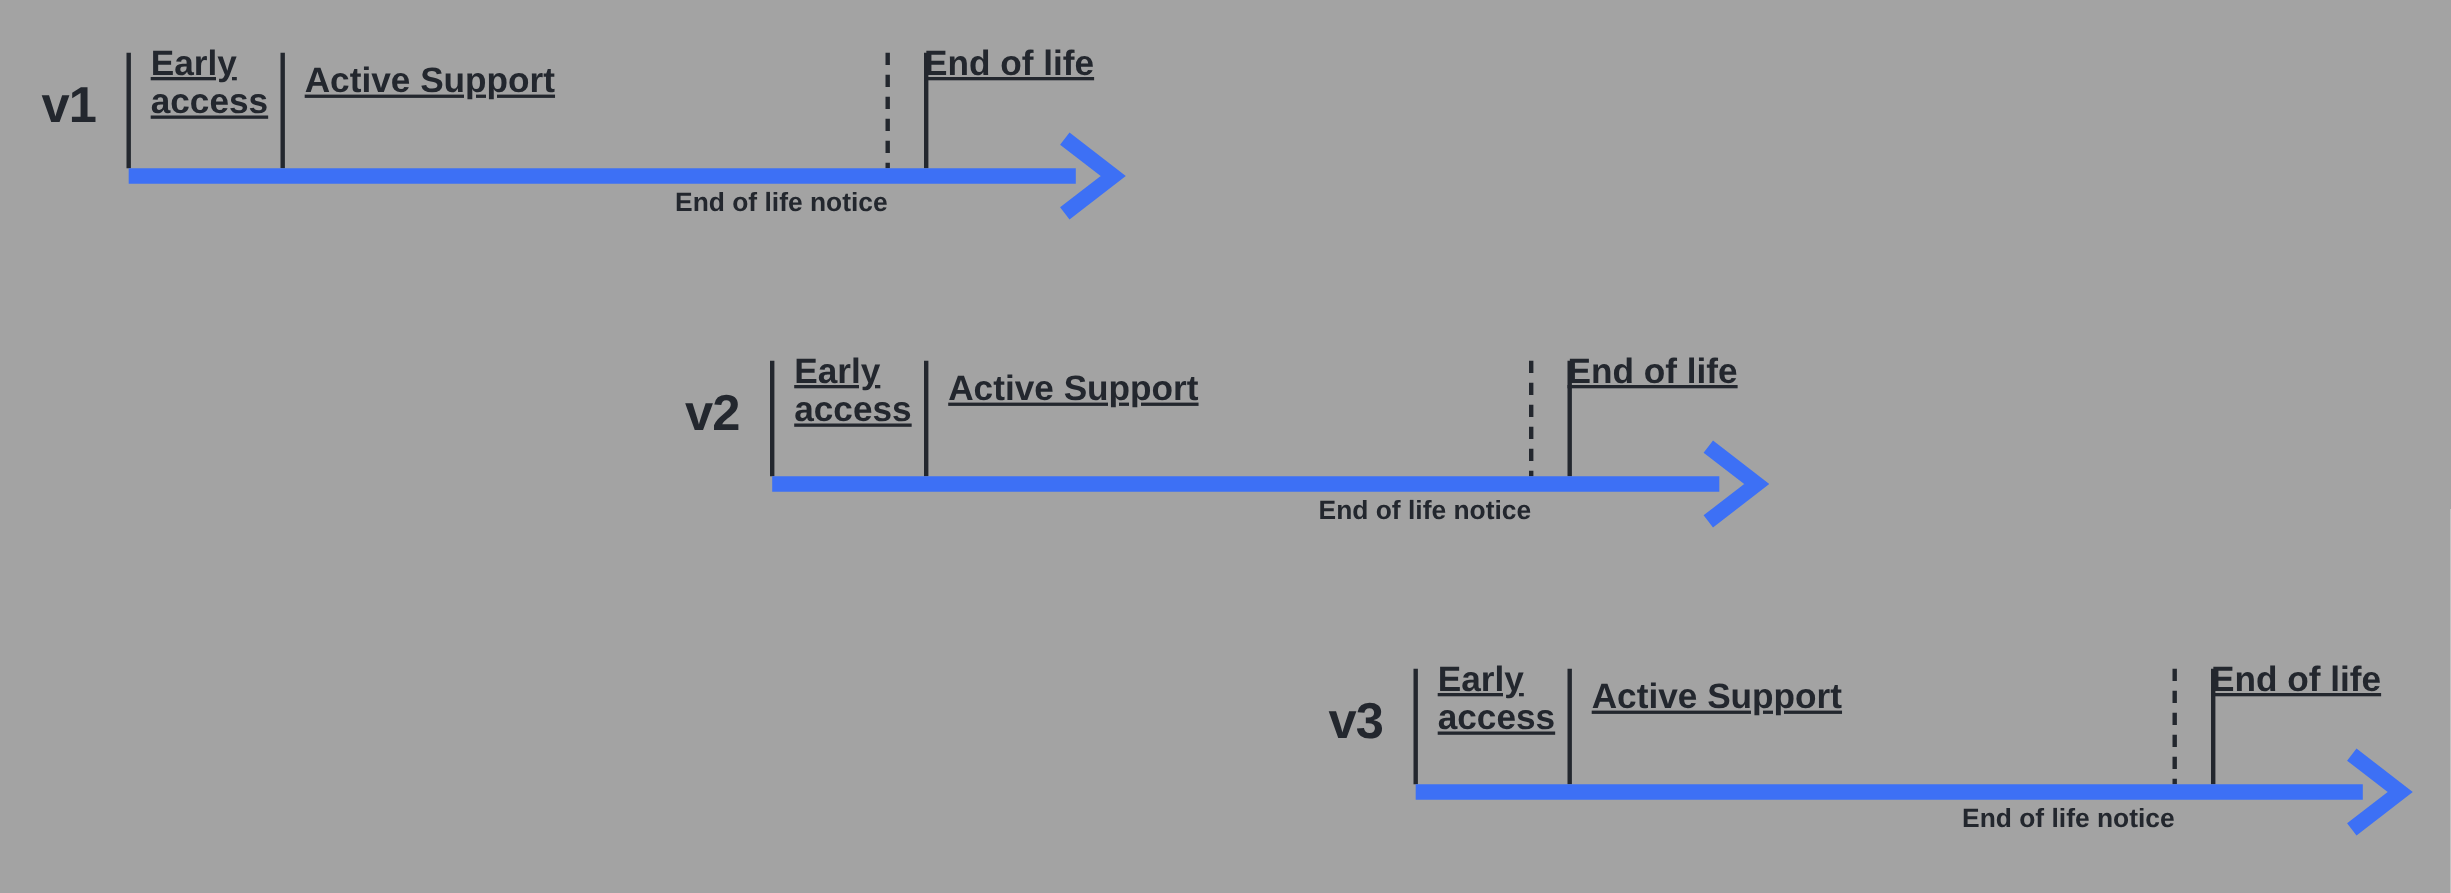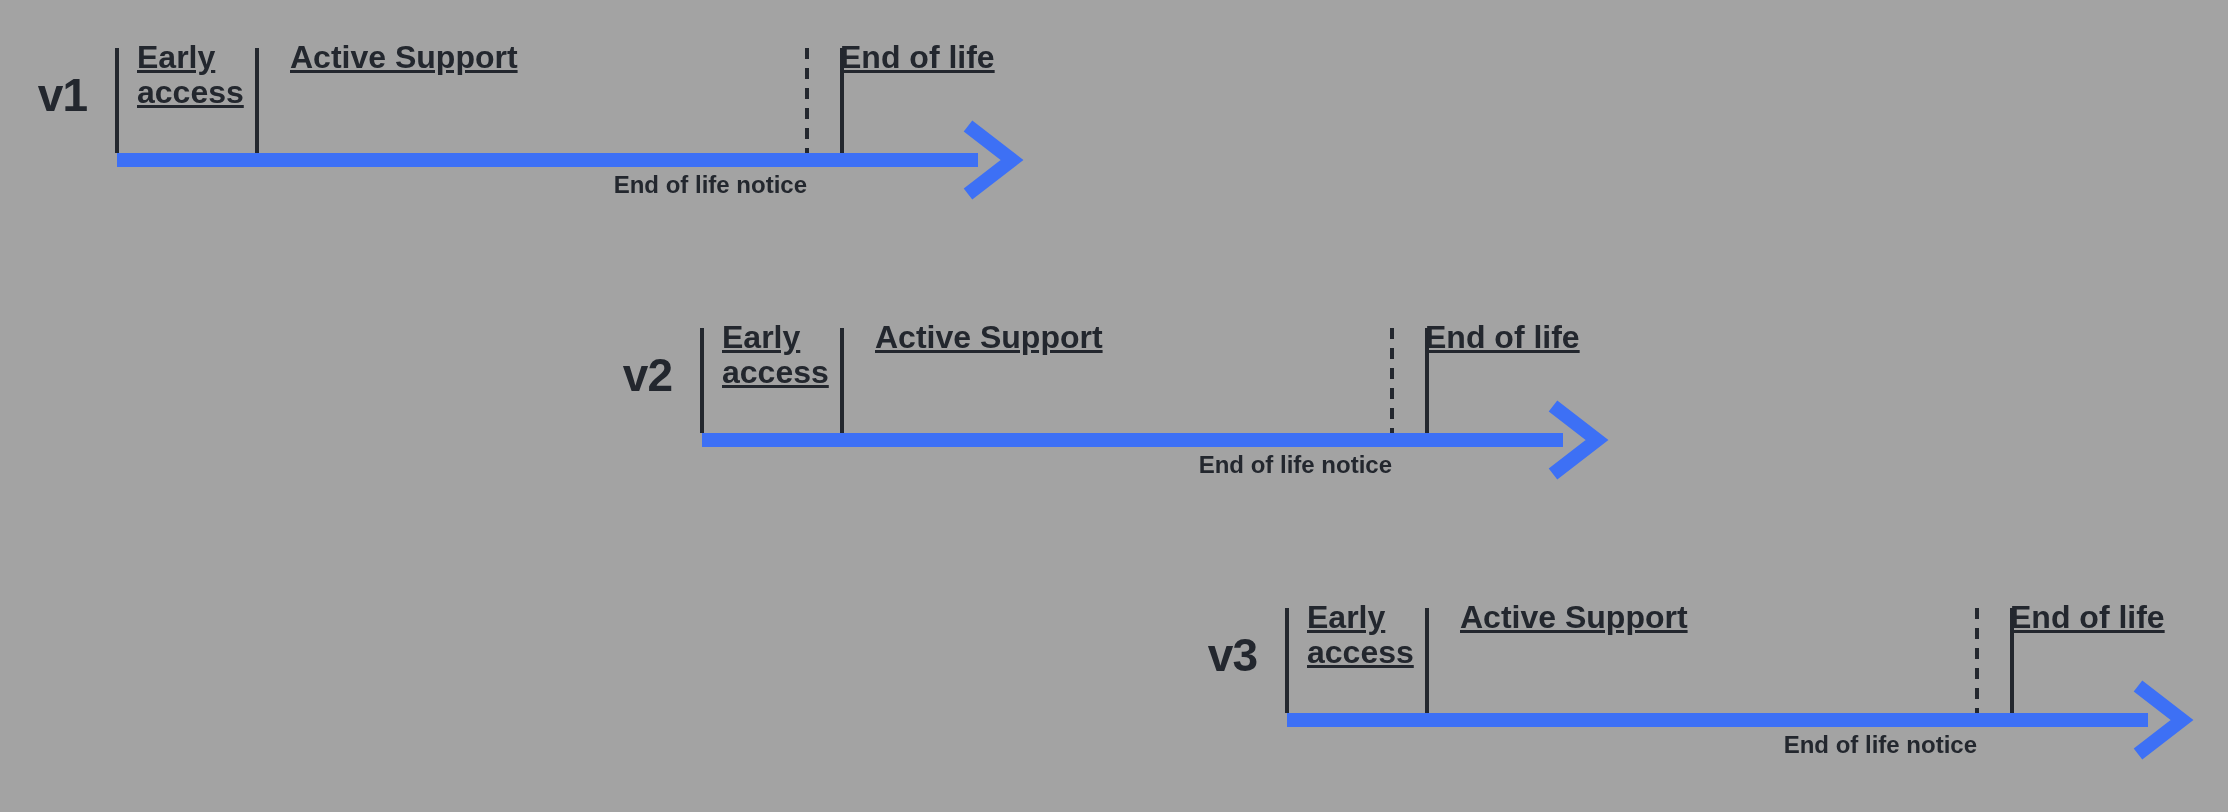--- a/index.html
+++ b/index.html
@@ -38,21 +38,21 @@
   .label{
     position:absolute;
     top:0;
     font-size:32px;
     line-height:35px;
     font-weight:700;
     color:var(--ink);
     text-decoration:underline;
   }
   .label-early { left:125px; width:116px; }
-  .label-active{ left:278px; width:430px; }
+  .label-active{ left:265px; width:430px;margin-top:16px; }
   .label-eol   { left:828px; width:200px; }
   .notice{
     position:absolute;
     top:127px;
     left:395px;
     width:400px;
     text-align:right;
     font-size:24px;
     line-height:35px;
     font-weight:700;

